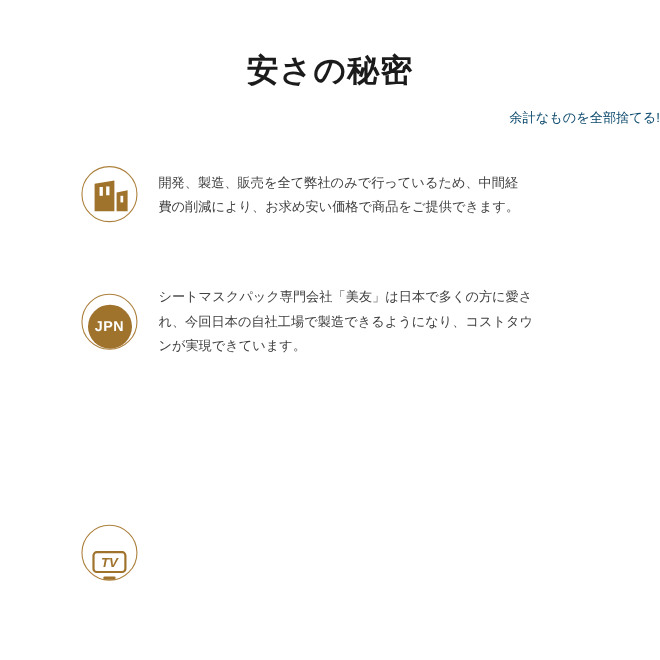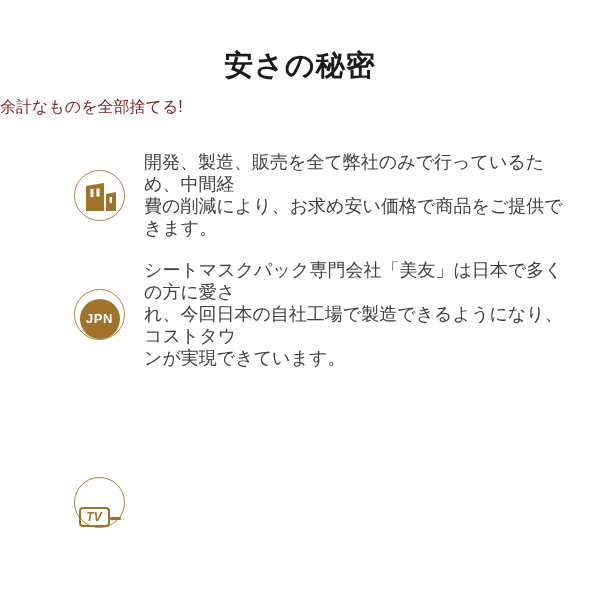--- a/index.html
+++ b/index.html
@@ -16,24 +16,24 @@
     text-align:center;
     font-family:"Liberation Serif", serif;
     font-weight:600;
     font-size:29px;
     line-height:42px;
     letter-spacing:1px;
     color:#1b1b1b;
   }
   .subtitle{
     margin:12px 0 0 0;
-    text-align:left;
-    font-size:16px;
+    text-align:right;
+    font-size:12px;
     line-height:18px;
-    color:#7f1d1d;
+    color:#0c4a6e;
   }
   .feature{
     position:absolute;
     left:74px;
     width:492px;
     display:flex;
     align-items:center;
     gap:19px;
   }
   .icon-circle{
@@ -41,38 +41,38 @@
     width:49px;height:49px;
     border:1.5px solid #ad813d;
     border-radius:50%;
     display:flex;
     align-items:flex-end;
     justify-content:center;
     box-sizing:content-box;
   }
   .feature-text{
     margin:0;
-    font-size:18px;
+    font-size:12px;
     line-height:22px;
     color:#404040;
     white-space:pre-line;
   }
   .jpn-fill{
     width:40px;height:40px;
     border-radius:50%;
     background:#a0732d;
     color:#ffffff;
     font-weight:bold;
     font-size:13px;
     letter-spacing:0.5px;
     display:flex;
     align-items:center;
     justify-content:center;
   }
-  .tv-wrap{display:flex;flex-direction:row;align-items:center;}
+  .tv-wrap{display:flex;flex-direction:column;align-items:center;}
   .tv-frame{
     width:27px;height:16px;
     border:2.5px solid #a0732d;
     border-radius:4px;
     color:#a0732d;
     font-weight:bold;
     font-style:italic;
     font-size:12px;
     display:flex;
     align-items:center;

